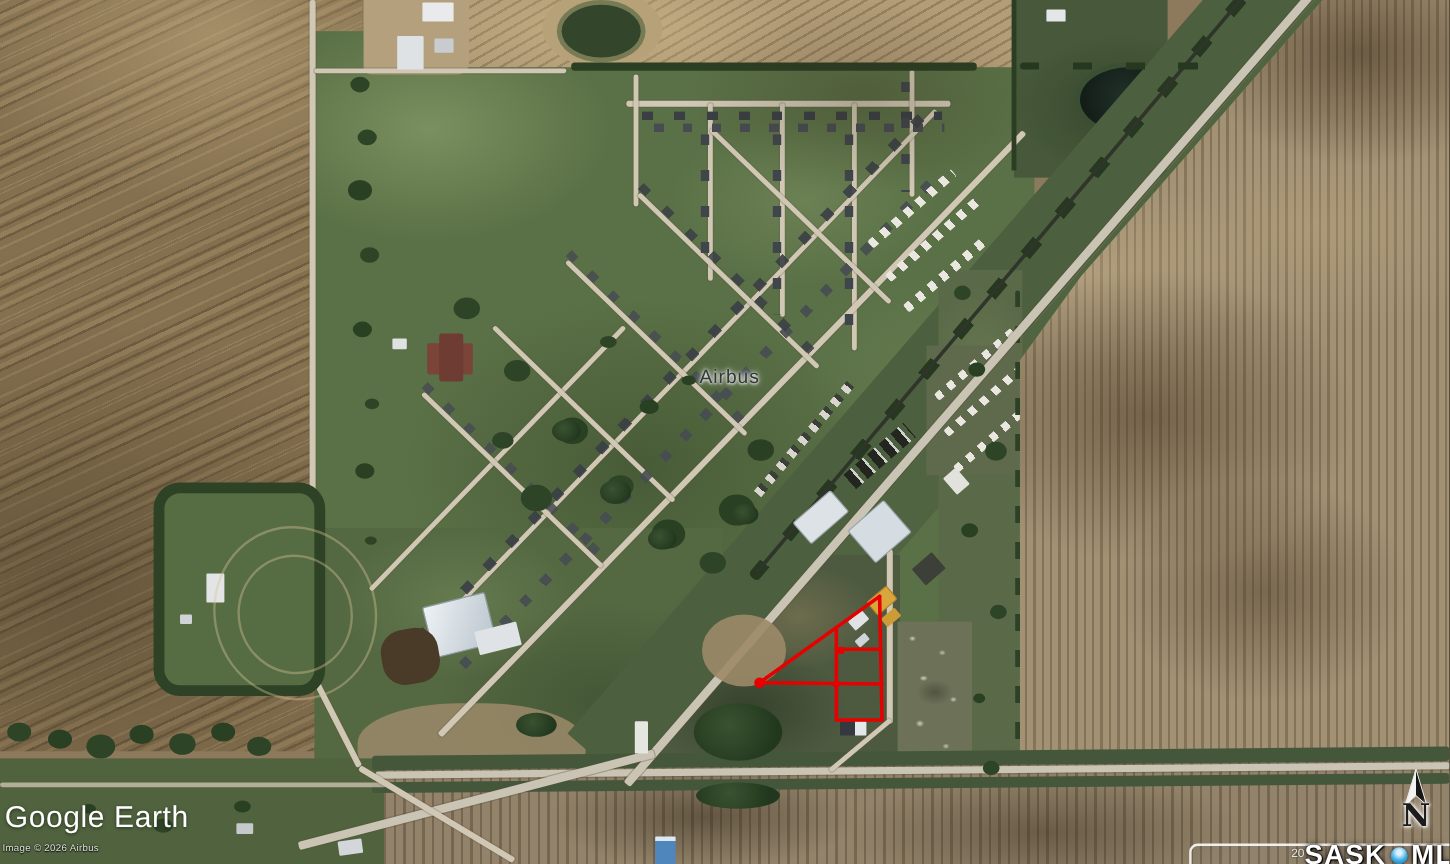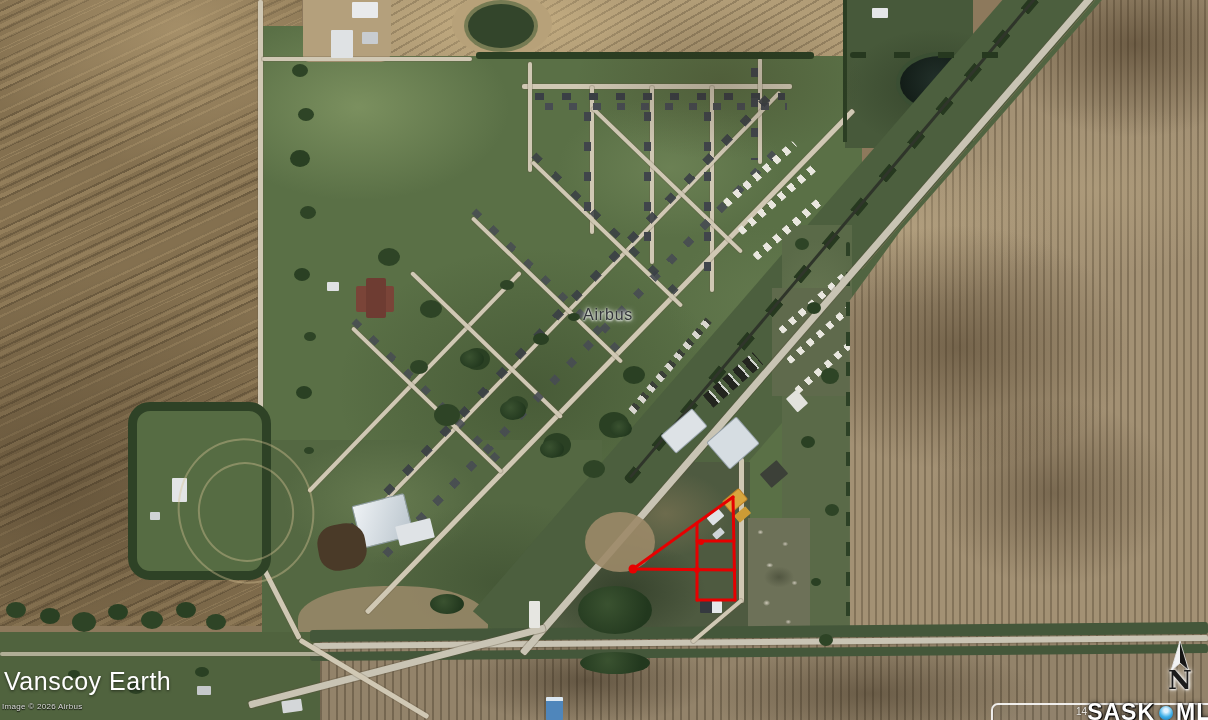--- a/index.html
+++ b/index.html
@@ -246,25 +246,25 @@
       <line x1="633" y1="569" x2="735" y2="570" stroke="#e60000" stroke-width="3" stroke-linecap="round"></line>
       <line x1="697" y1="523" x2="697" y2="600" stroke="#e60000" stroke-width="3" stroke-linecap="round"></line>
       <line x1="697" y1="541" x2="734" y2="541" stroke="#e60000" stroke-width="3" stroke-linecap="round"></line>
       <line x1="697" y1="600" x2="735" y2="600" stroke="#e60000" stroke-width="3" stroke-linecap="round"></line>
       <circle cx="633" cy="569" r="4.5" fill="#e60000"></circle>
       <circle cx="701" cy="542" r="3" fill="#e60000"></circle>
       <circle cx="697" cy="570" r="3" fill="#e60000"></circle>
     </svg>
 
   <div class="abs" id="place-label">Airbus</div>
-  <div class="abs" id="ge-logo">Vanscoy Earth</div>
+  <div class="abs" id="ge-logo">Google Earth</div>
   <div class="abs" id="credit">Image © 2026 Airbus</div>
   <div class="abs" id="mls-box"></div>
   <div class="abs" id="mls-line">
-    <span id="mls-prefix">14</span>
+    <span id="mls-prefix">20</span>
     <span class="big">SASK</span>
     <span id="mls-pin"></span>
     <span class="big">MLS</span>
 
   </div>
   <svg class="abs" id="north" viewBox="0 0 32 34">
     <polygon points="16,1 25,31 16,23 7,31" fill="#101010" stroke="#ffffff" stroke-width="0.8" opacity="0.95"></polygon>
     <polygon points="16,1 16,23 7,31" fill="#f2f2f2"></polygon>
   </svg>
   <div class="abs" id="north-label">N</div>

